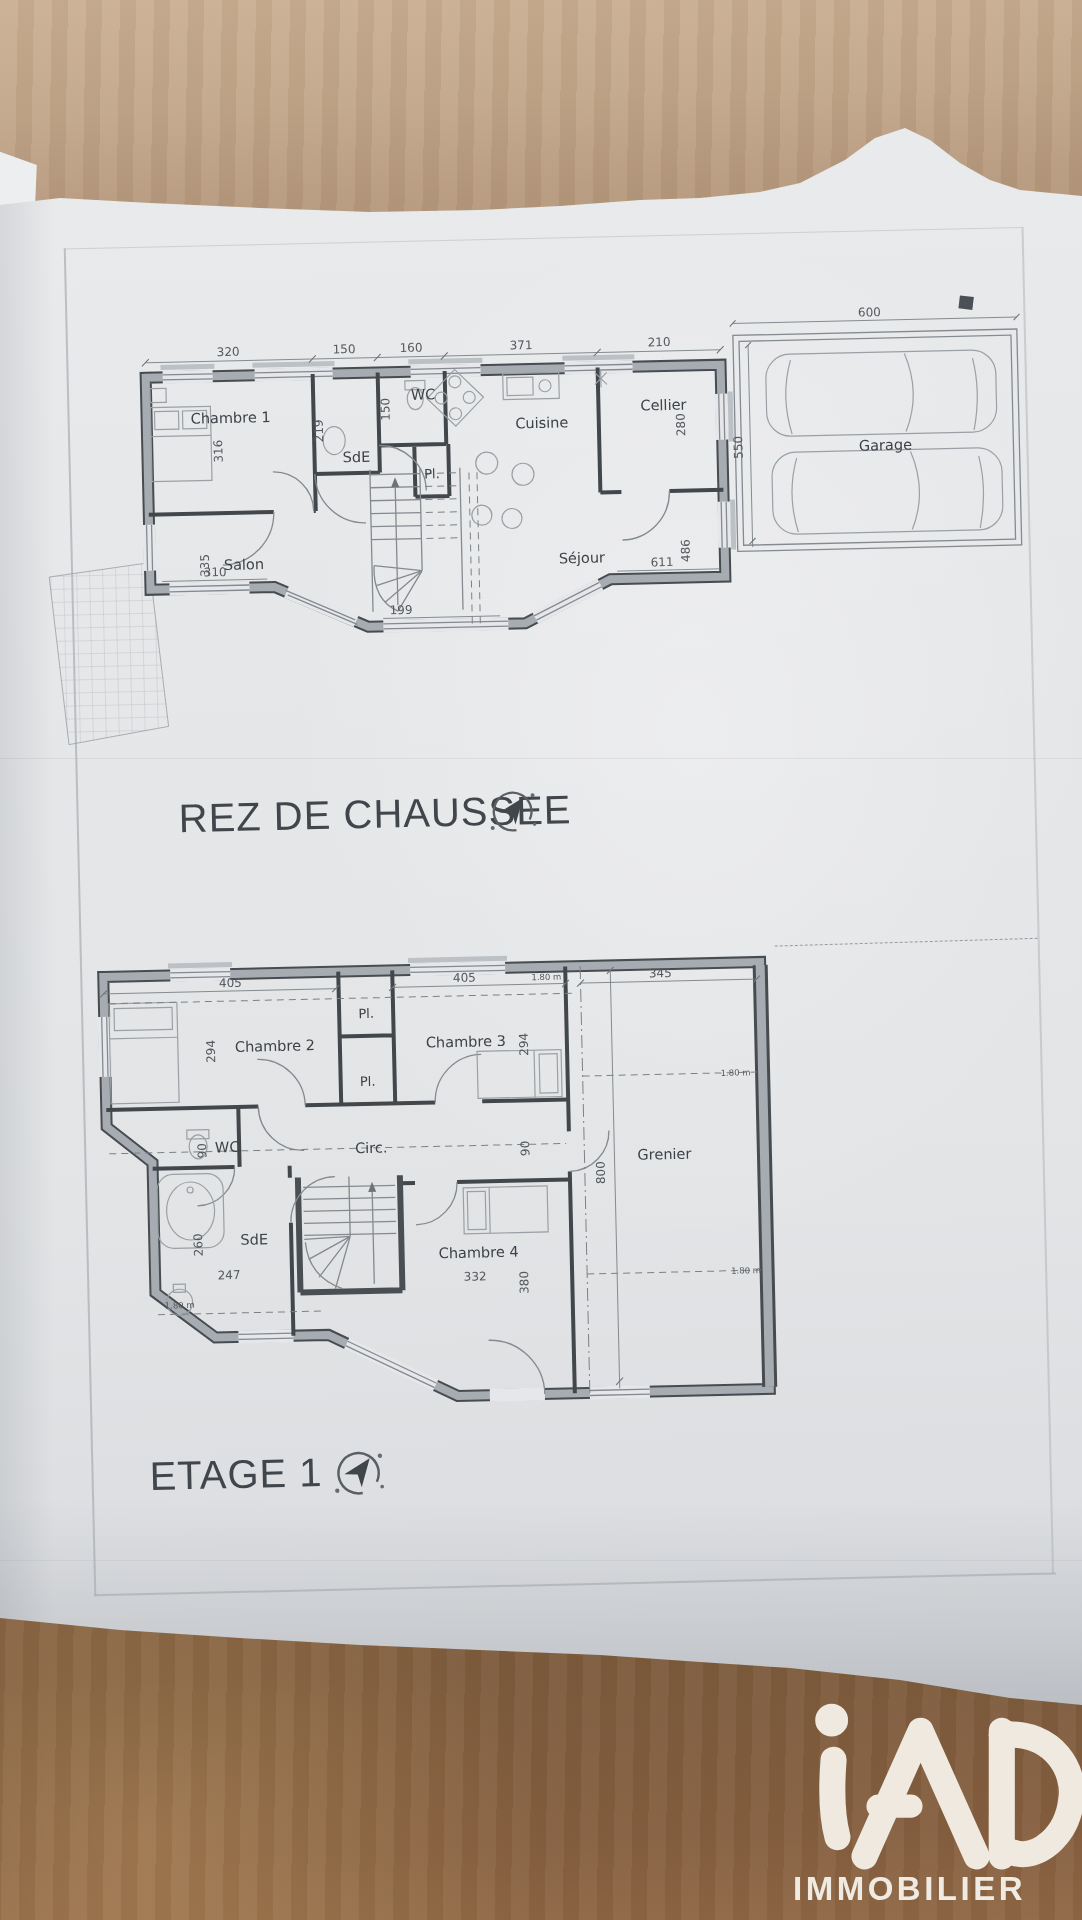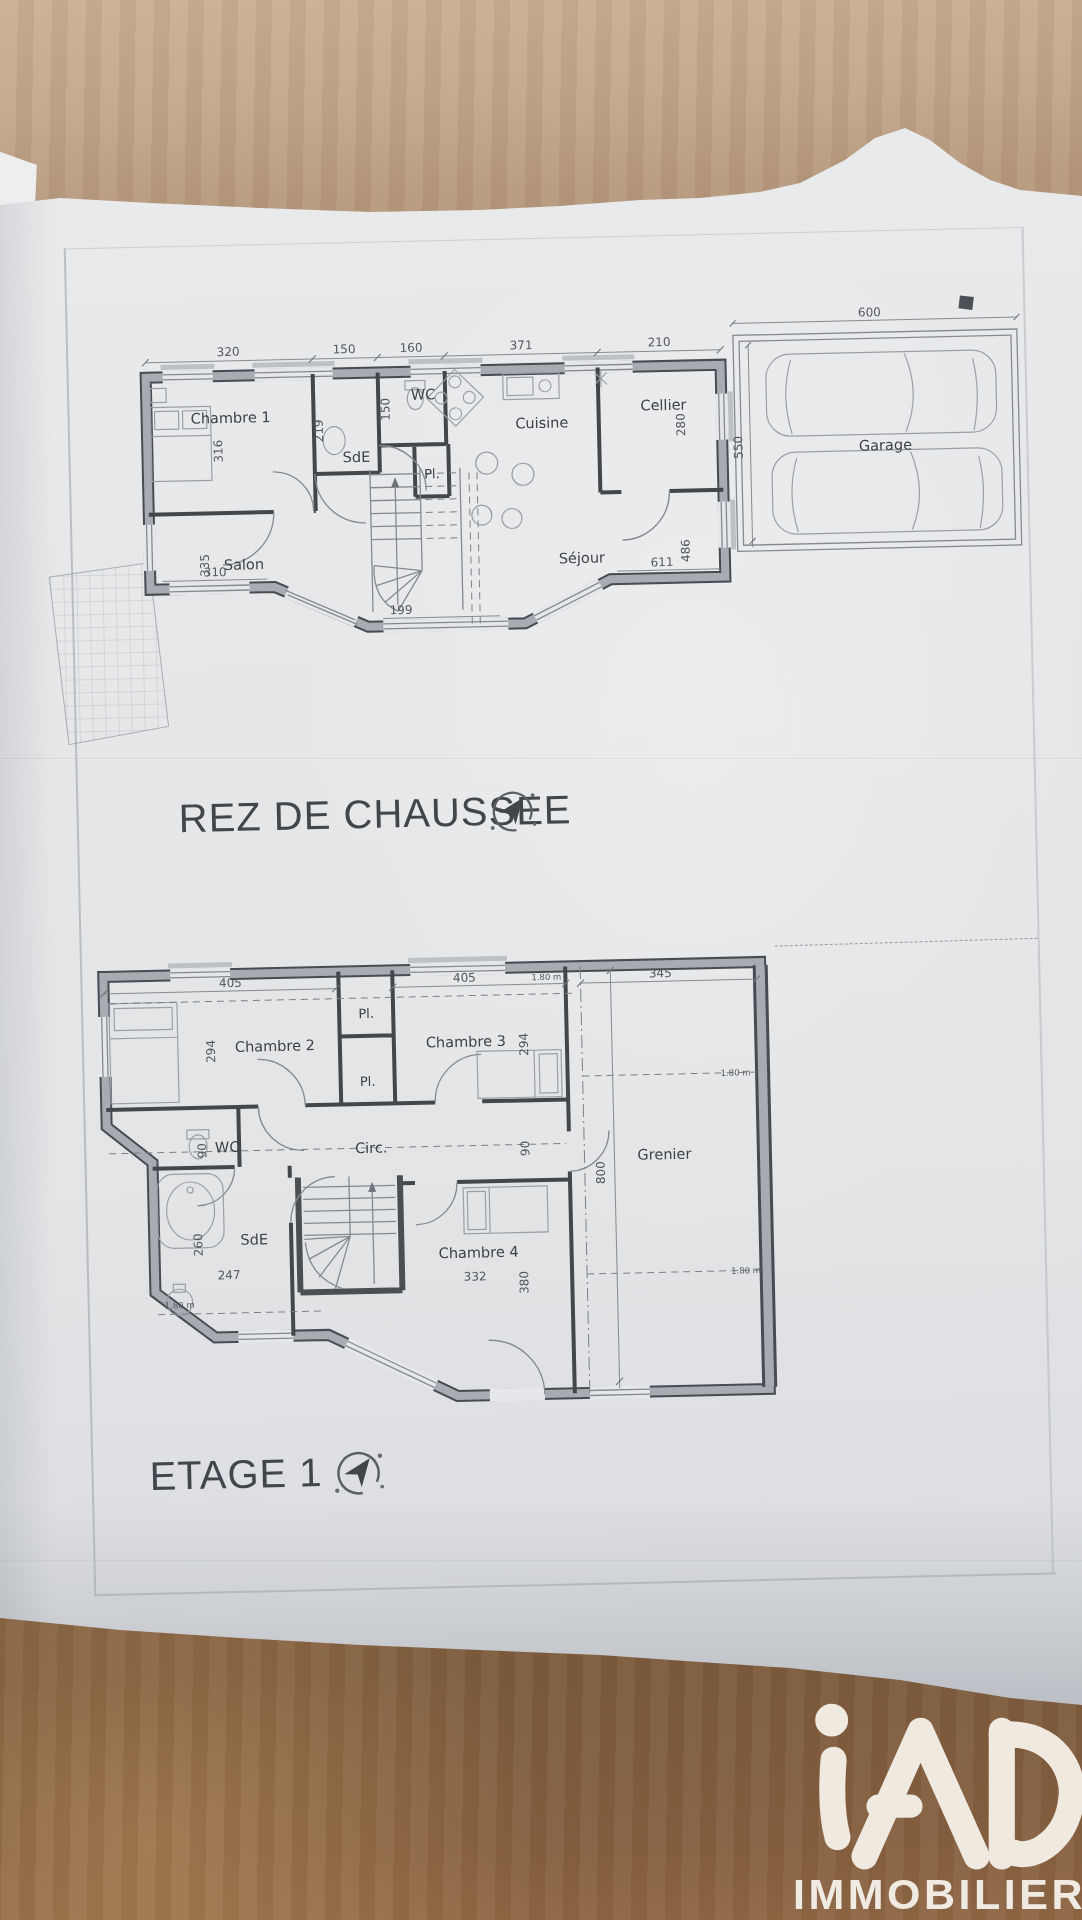--- a/index.html
+++ b/index.html
@@ -45,21 +45,21 @@
   .win-erase{stroke:#e6e7ea;stroke-width:13;fill:none;}
   .sill{stroke:#bcc1c6;stroke-width:5;fill:none;}
   .dash{stroke:#7b8186;stroke-width:1;fill:none;stroke-dasharray:7 5;}
   .dashdot{stroke:#7b8186;stroke-width:1;fill:none;stroke-dasharray:13 4 2 4;}
   text.room{font-family:"DejaVu Sans",sans-serif;font-size:14.5px;fill:#3d4247;}
   text.dim{font-family:"DejaVu Sans",sans-serif;font-size:12px;fill:#54595e;}
   text.sm{font-family:"DejaVu Sans",sans-serif;font-size:8.5px;fill:#54595e;}
   
   .logo{position:absolute;left:793px;top:1694px;width:290px;height:226px;}
   .logo-sub{position:absolute;left:0px;top:176px;width:289px;color:#f0ebe2;
-    font-family:"Liberation Sans",sans-serif;font-weight:bold;font-size:43px;letter-spacing:3.5px;white-space:nowrap;}
+    font-family:"Liberation Sans",sans-serif;font-weight:bold;font-size:33px;letter-spacing:3.5px;white-space:nowrap;}
 </style>
 </head>
 <body>
 
 <div class="scene">
   <div class="wood"></div>
   <div class="under-sheet"></div>
 
   <div class="paper">
     <div class="crease-h" style="top:758px;opacity:.5"></div>

